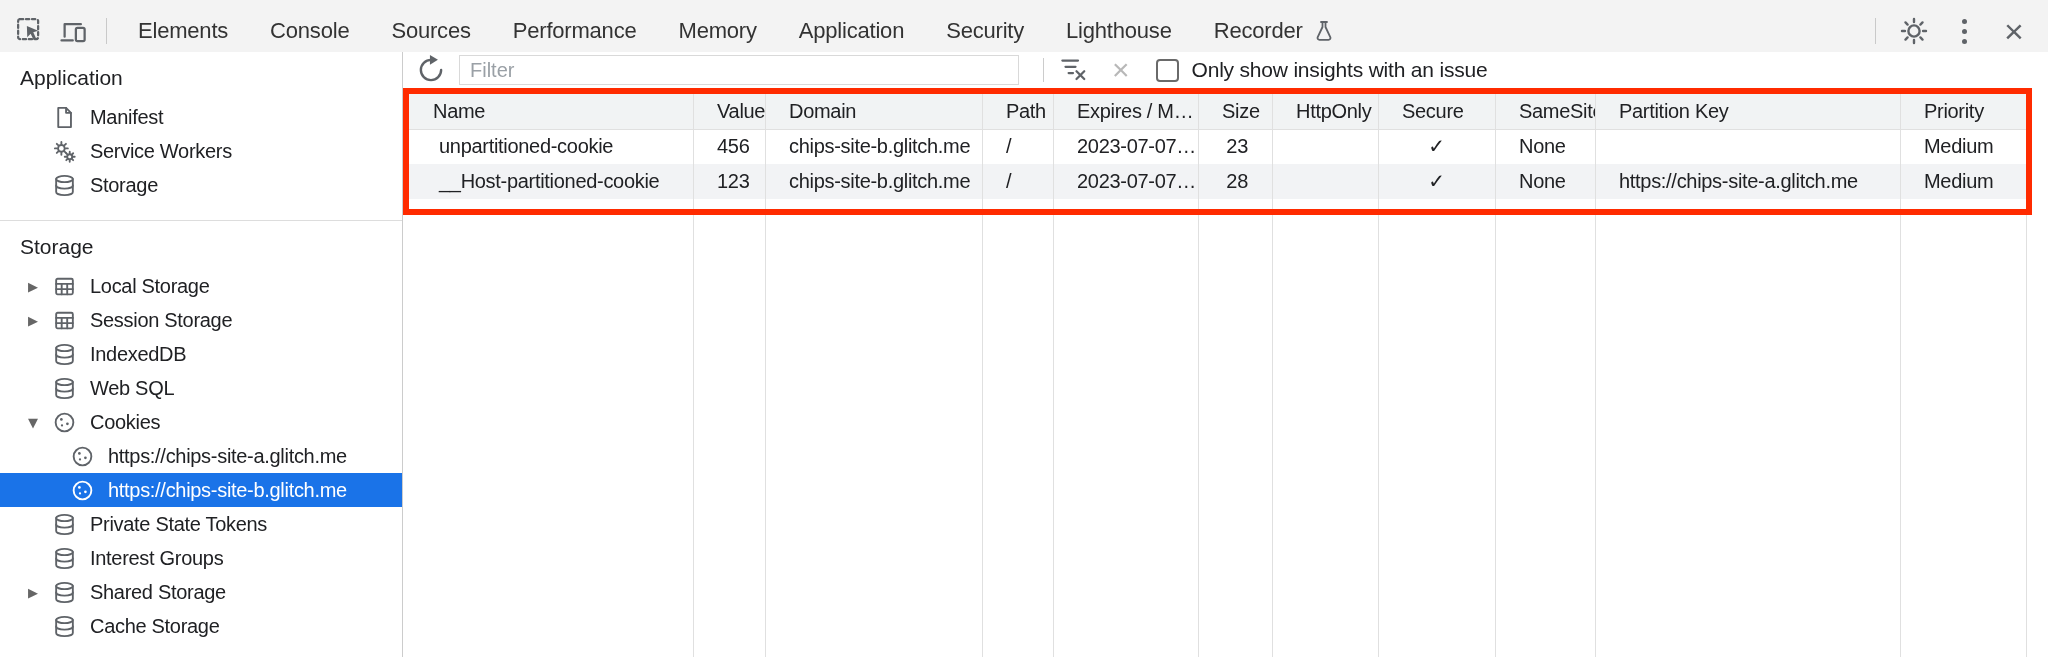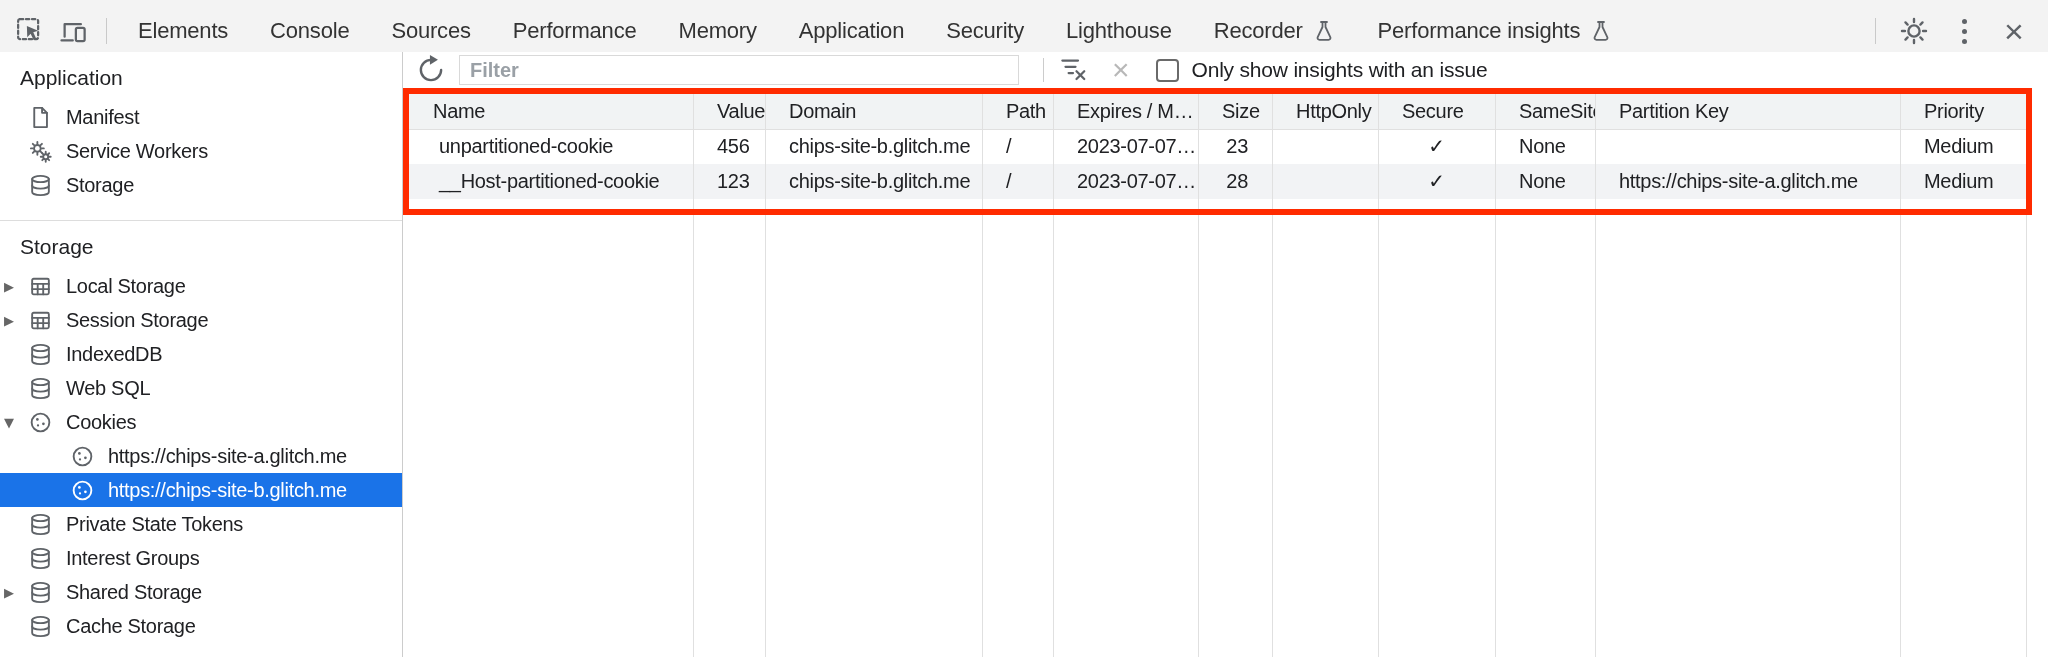--- a/index.html
+++ b/index.html
@@ -23,34 +23,34 @@
   
   .sic{stroke:#5f6368;fill:none;stroke-width:1.8;stroke-linecap:round;stroke-linejoin:round;}
   .dot{fill:#5f6368;stroke:none;}
   .fic{fill:#5f6368;stroke:none;}
 
   
   .sidebar{position:absolute;top:52px;left:0;width:402px;bottom:0;background:#fff;
     border-right:1px solid #ccc;box-sizing:content-box;overflow:hidden;}
   .sec-title{font-size:21px;padding:14px 0 10px 20px;color:#202124;}
   .sb-divider{border-top:1px solid #ddd;margin-top:18px;}
-  .item{height:34px;display:flex;align-items:center;padding-left:4px;font-size:20px;
+  .item{height:34px;display:flex;align-items:center;padding-left:28px;font-size:20px;
     letter-spacing:-0.3px;white-space:nowrap;cursor:pointer;}
   .arrow{width:24px;flex:none;font-size:13px;color:#666;font-family:"DejaVu Sans",sans-serif;}
   .item .ic{flex:none;width:25px;height:25px;margin-right:13px;}
   .item.child{padding-left:46px;}
   .item.selected{background:#1a73e8;color:#fff;}
   .item.selected .sic{stroke:#fff;}
   .item.selected .dot{fill:#fff;}
 
   
   .main{position:absolute;top:52px;left:403px;right:0;bottom:0;background:#fff;}
   .cookies-toolbar{height:36px;display:flex;align-items:center;}
   .filter-input{width:560px;height:30px;margin-left:6px;border:1px solid #d9d9d9;background:#fff;
-    font-family:inherit;font-size:20px;color:#202124;padding:12px 10px;box-sizing:border-box;outline:none;font-weight:bold;}
+    font-family:inherit;font-size:20px;color:#202124;padding:12px 10px;box-sizing:border-box;outline:none;}
   .filter-input::placeholder{color:#9aa0a6;}
   .vdiv2{width:1px;height:24px;background:#ccc;margin:0 14px 0 24px;}
   .x-disabled{font-size:30px;color:#b8b8b8;margin-left:24px;line-height:1;}
   .issue-checkbox{appearance:none;-webkit-appearance:none;width:23px;height:23px;margin:0 0 0 26px;
     border:2px solid #6a6a6a;border-radius:4px;background:#fff;cursor:pointer;}
   .issue-label{font-size:21px;letter-spacing:-0.2px;margin-left:13px;white-space:nowrap;}
 
   
   .hdr-bg{position:absolute;left:6px;top:42px;width:1617px;height:35px;background:#f1f3f4;z-index:1;}
   .alt-bg{position:absolute;left:6px;top:112px;width:1617px;height:35px;background:#f2f3f5;z-index:1;}
@@ -108,26 +108,20 @@
           <span>Application</span>
         </div>
       <div class="tab">
           <span>Security</span>
         </div>
       <div class="tab">
           <span>Lighthouse</span>
         </div>
       <div class="tab">
         <span>Recorder</span>
-        <svg width="24" height="24" viewBox="0 0 24 24">
-            <path class="sic" d="M9 3h6 M10.5 3v5 L5.6 18.3 A1.9 1.9 0 0 0 7.4 20.8 h9.2 a1.9 1.9 0 0 0 1.8 -2.5 L13.5 8 V3"></path>
-          </svg>
-      </div>
-      <div class="tab">
-        <span>Performance insights</span>
         <svg width="24" height="24" viewBox="0 0 24 24">
             <path class="sic" d="M9 3h6 M10.5 3v5 L5.6 18.3 A1.9 1.9 0 0 0 7.4 20.8 h9.2 a1.9 1.9 0 0 0 1.8 -2.5 L13.5 8 V3"></path>
           </svg>
       </div>
     </div>
 
     <div class="tabbar-right">
       <span class="vdiv"></span>
       <span class="icon-btn">
         <svg width="32" height="32" viewBox="0 0 24 24">

